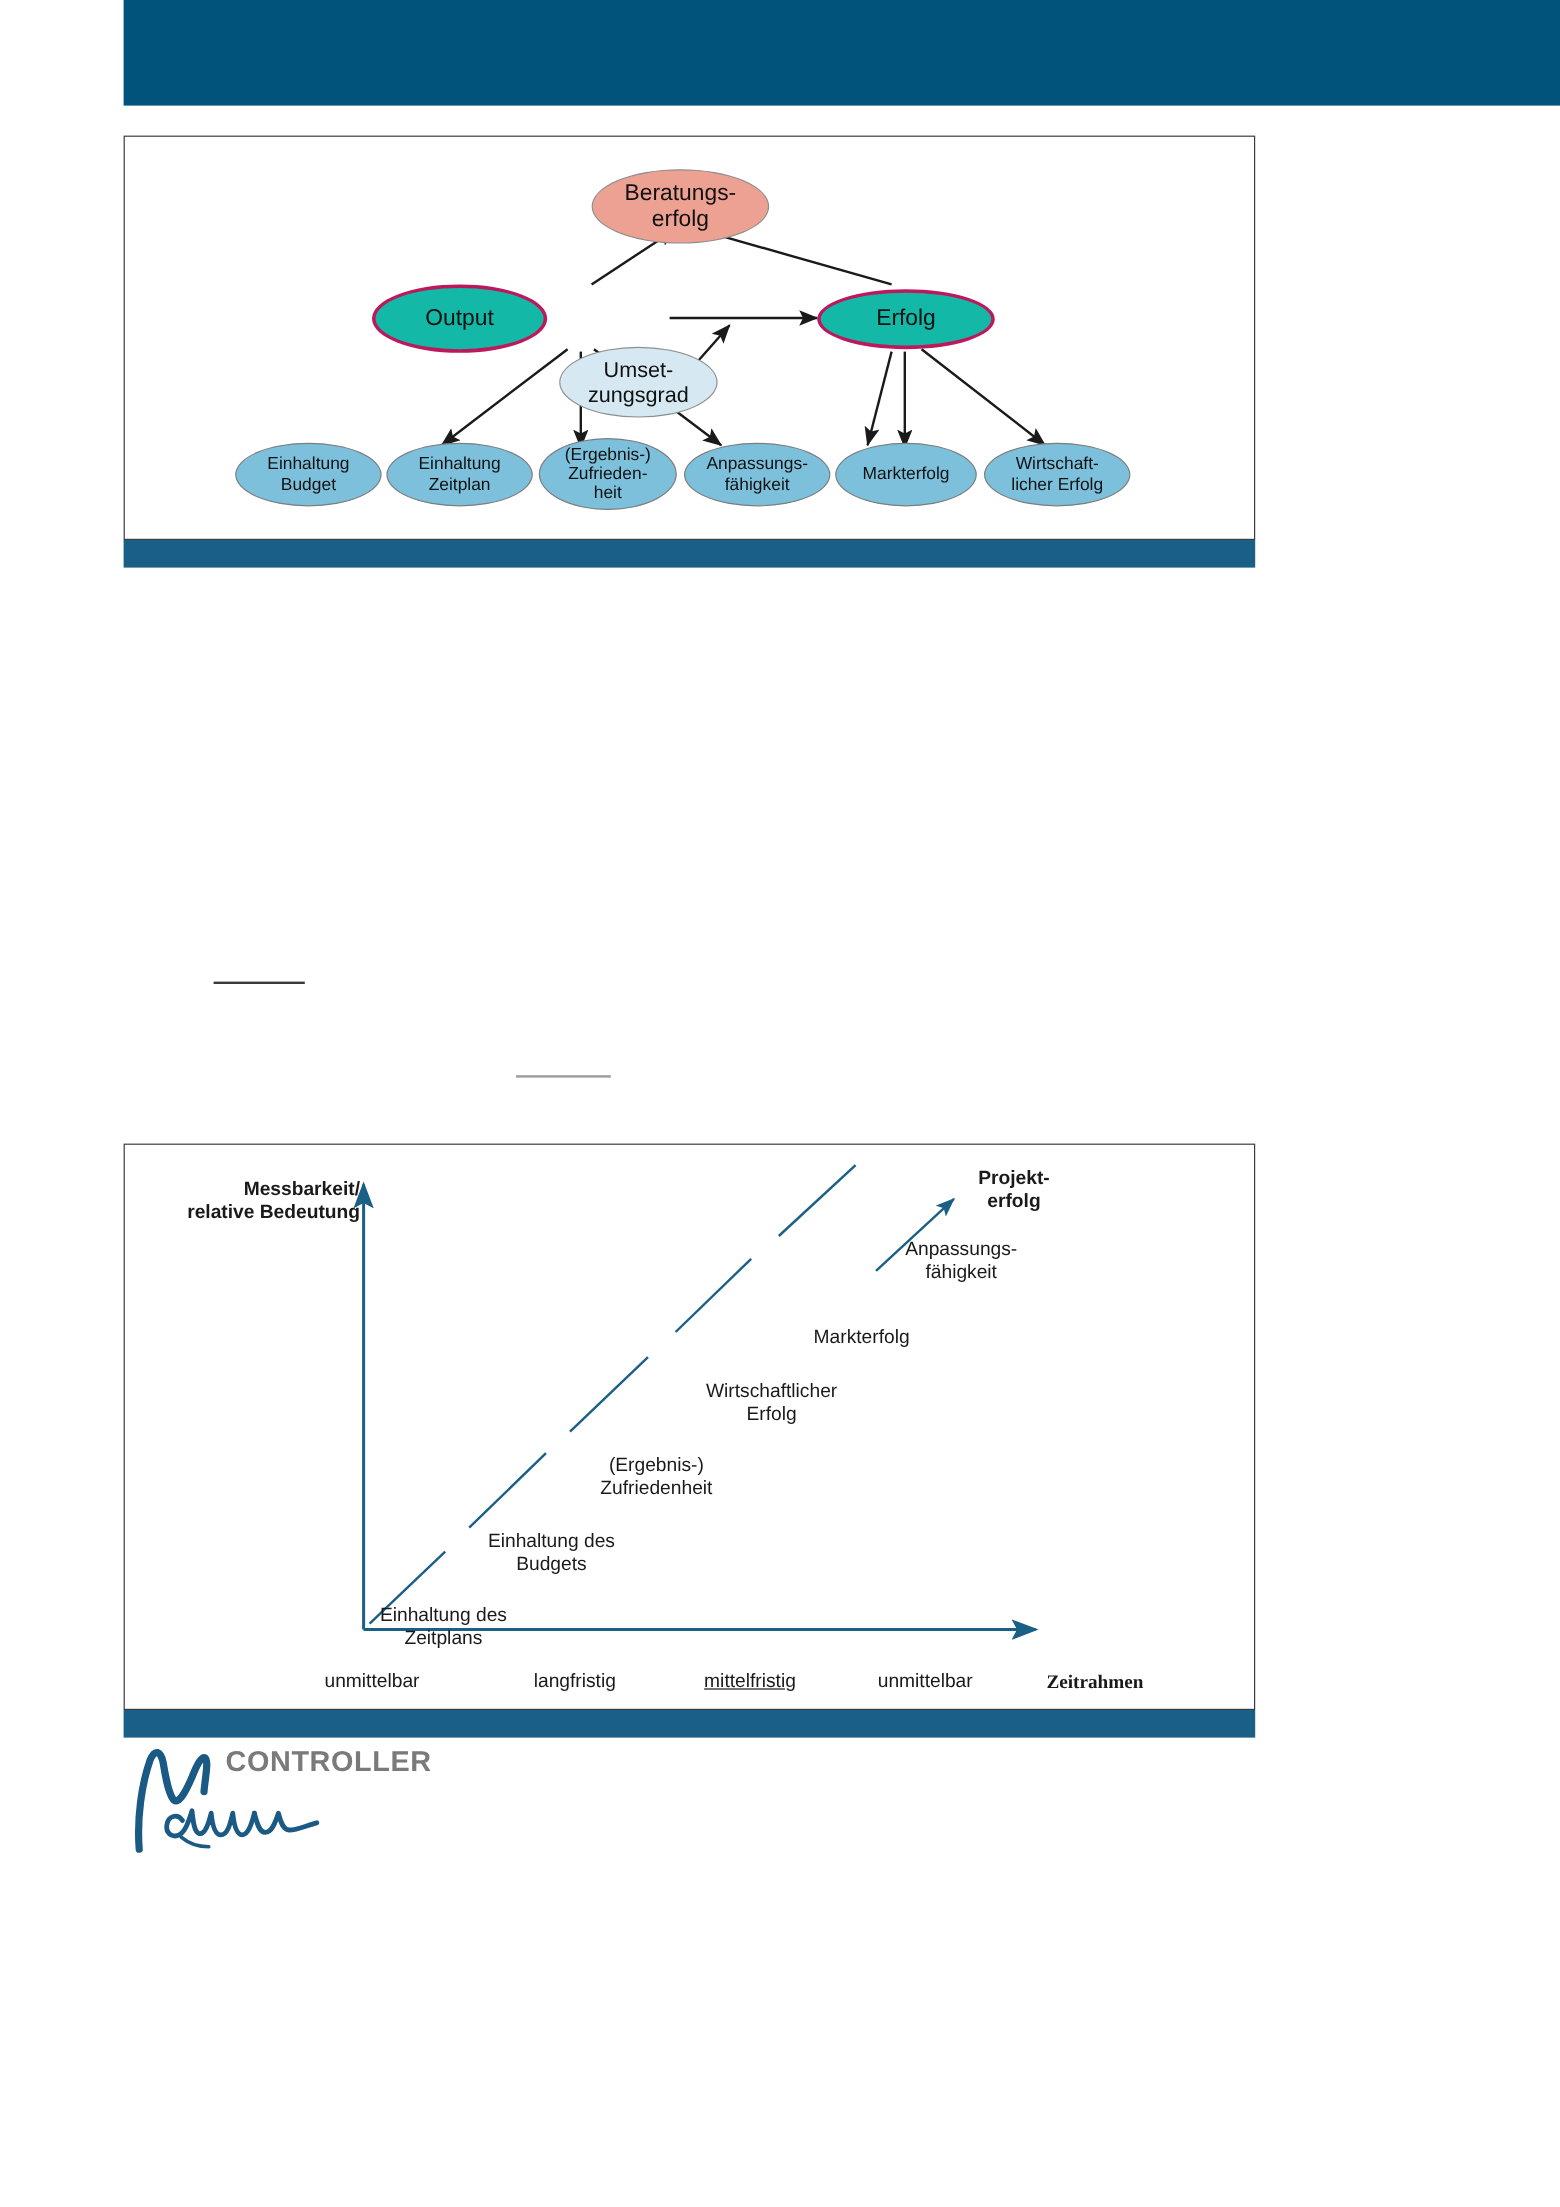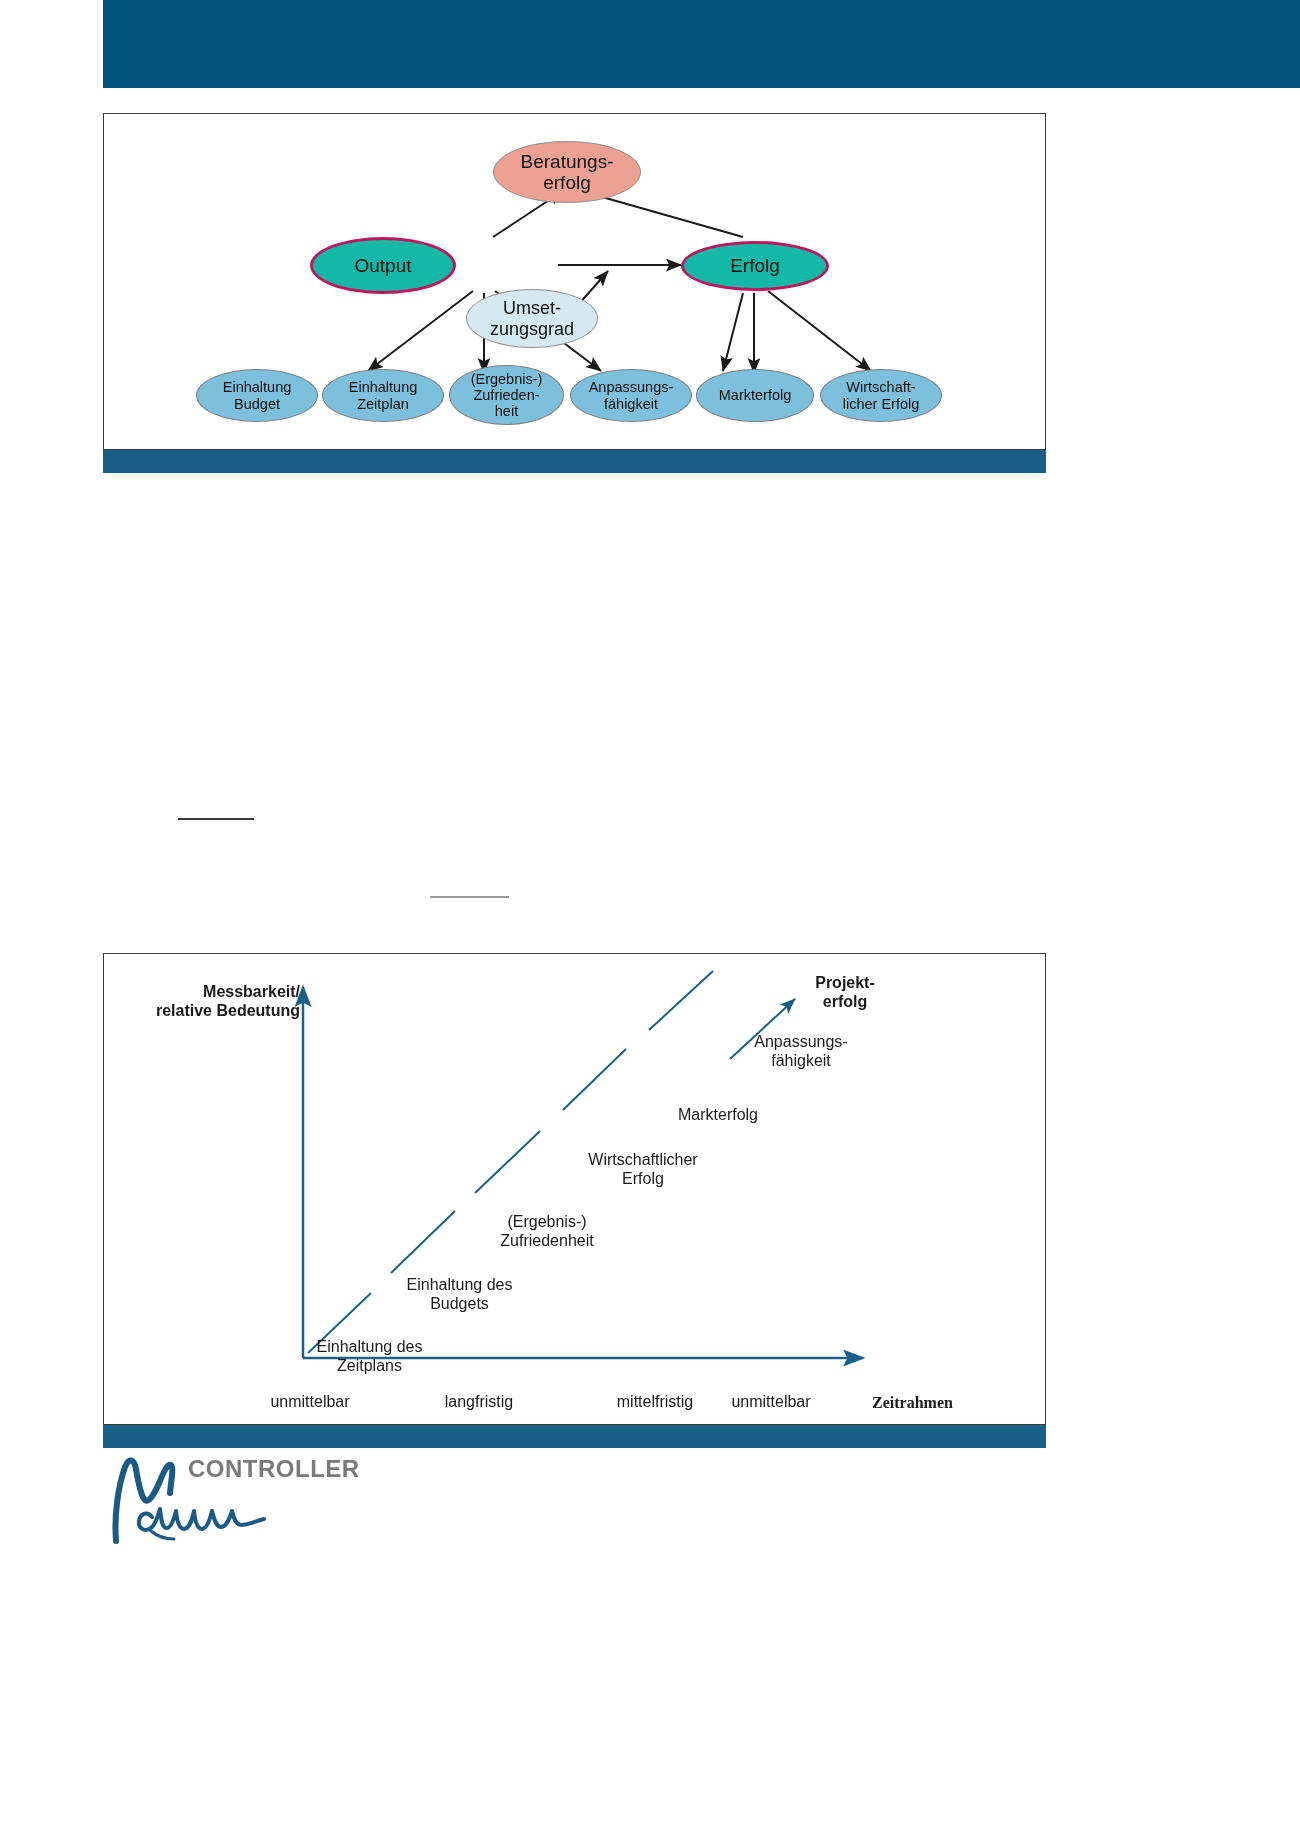--- a/index.html
+++ b/index.html
@@ -278,21 +278,21 @@
   <div class="chart-text" style="left:548px; top:1150px; width:190px;">Wirtschaftlicher
 Erfolg</div>
 
   <div class="chart-text" style="left:648px; top:1105px; width:140px;">Markterfolg</div>
 
   <div class="chart-text" style="left:726px; top:1032px; width:150px;">Anpassungs-
 fähigkeit</div>
 
   <div class="chart-text" style="left:250px; top:1392px; width:120px;">unmittelbar</div>
   <div class="chart-text" style="left:419px; top:1392px; width:120px;">langfristig</div>
-  <div class="chart-text" style="left:590px; top:1392px; width:130px;">mittelfristig</div>
+  <div class="chart-text" style="left:560px; top:1392px; width:130px;text-decoration:underline;">mittelfristig</div>
   <div class="chart-text" style="left:708px; top:1392px; width:126px;">unmittelbar</div>
 
   <div class="figure-footer" id="figure-2-footer"></div>
 
   <div id="logo-controller">CONTROLLER</div>
 
   <svg id="logo" viewBox="0 0 200 90">
 
     <g fill="none" stroke="#1b5a84" stroke-linecap="round" stroke-linejoin="round">
       <path d="M8 86 C6 60 10 32 17 12 C21 2 26 4 28 14 C30 26 32 38 36 44

